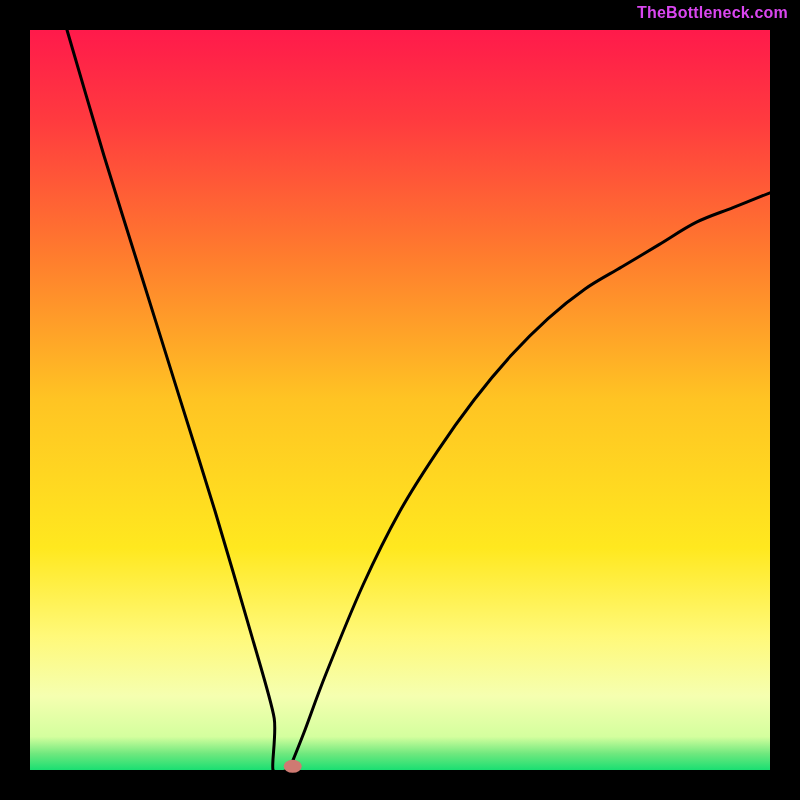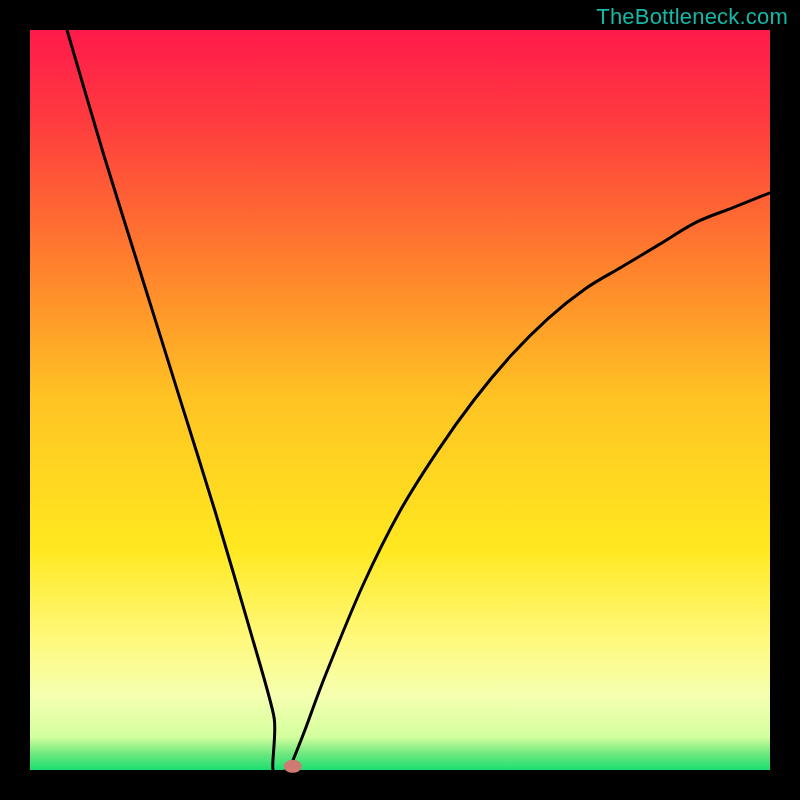--- a/index.html
+++ b/index.html
@@ -14,23 +14,23 @@
   .outer {
     position: relative;
     width: 800px;
     height: 800px;
     background: #000;
   }
   .attribution {
     position: absolute;
     top: 4px;
     right: 12px;
-    color: #14b8a6;
-    font-size: 22px;
-    font-weight: 400;
+    color: #d946ef;
+    font-size: 16px;
+    font-weight: 700;
     letter-spacing: 0.2px;
     z-index: 6;
   }
   svg {
     position: absolute;
     top: 0;
     left: 0;
   }
 </style>
 </head>

